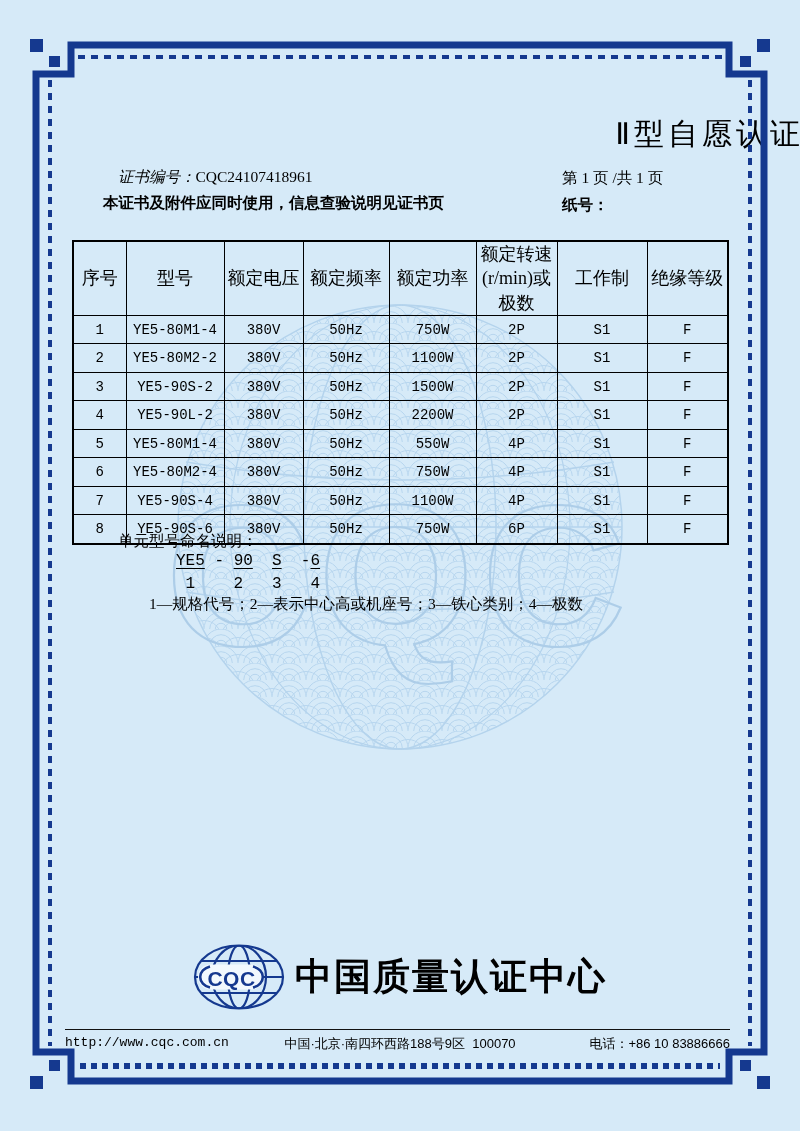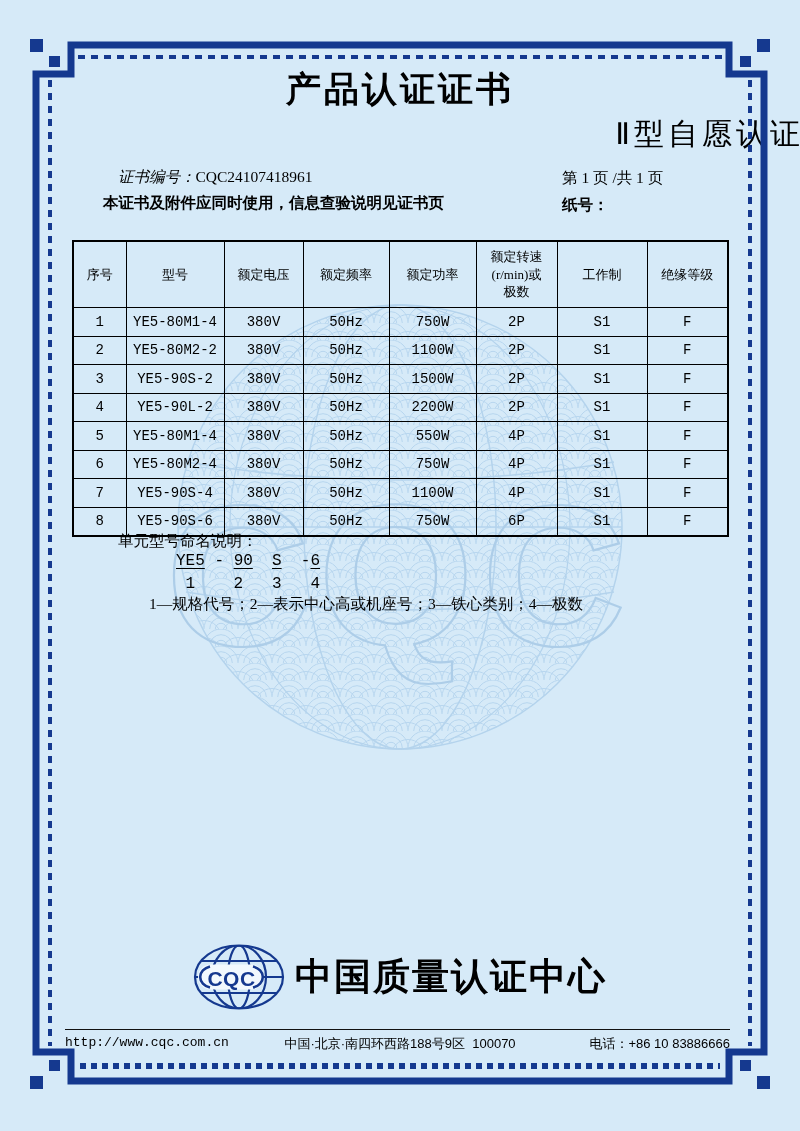--- a/index.html
+++ b/index.html
@@ -35,21 +35,21 @@
   #paper{left:562px;top:195px;font-family:Liberation Mono, monospace;font-weight:700;font-size:15.5px;}
 
   table.products{
     position:absolute;left:72px;top:240px;width:655px;
     border-collapse:collapse;table-layout:fixed;
     background:transparent;
   }
   table.products, table.products th, table.products td{border:1px solid #000;}
   table.products{border:2px solid #000;}
   table.products th{
-    height:65px;font-weight:400;font-size:13px;
+    height:65px;font-weight:400;font-size:18px;
     text-align:center;vertical-align:middle;white-space:pre-line;
     font-family:"Liberation Serif",serif;padding:0;line-height:1.35;
   }
   table.products td{
     height:27.5px;font-size:14px;text-align:center;vertical-align:middle;
     font-family:"Liberation Mono","DejaVu Sans Mono",monospace;padding:0;
   }
 
   .naming{position:absolute;left:0;top:0;}
   #naming-title{position:absolute;left:118px;top:531px;font-size:15.5px;white-space:pre;}
@@ -115,21 +115,20 @@
         <rect x="740" y="56" width="11" height="11"></rect>
       <rect x="30" y="1076" width="13" height="13"></rect>
         <rect x="49" y="1060" width="11" height="11"></rect>
       <rect x="757" y="1076" width="13" height="13"></rect>
         <rect x="740" y="1060" width="11" height="11"></rect>
     </g>
   </svg>
 
   <div class="content">
 
-    <div class="title">产品认证证书</div>
     <div class="subtitle">Ⅱ型自愿认证</div>
 
     <div class="meta" id="cert-line"><span class="lbl">证书编号：</span><span>CQC24107418961</span></div>
     <div class="meta" id="page-info">第 1 页 /共 1 页</div>
     <div class="meta" id="notice">本证书及附件应同时使用，信息查验说明见证书页</div>
     <div class="meta" id="paper">纸号：</div>
 
     <table class="products">
       <colgroup id="table-cols">
           <col style="width: 53px;">

